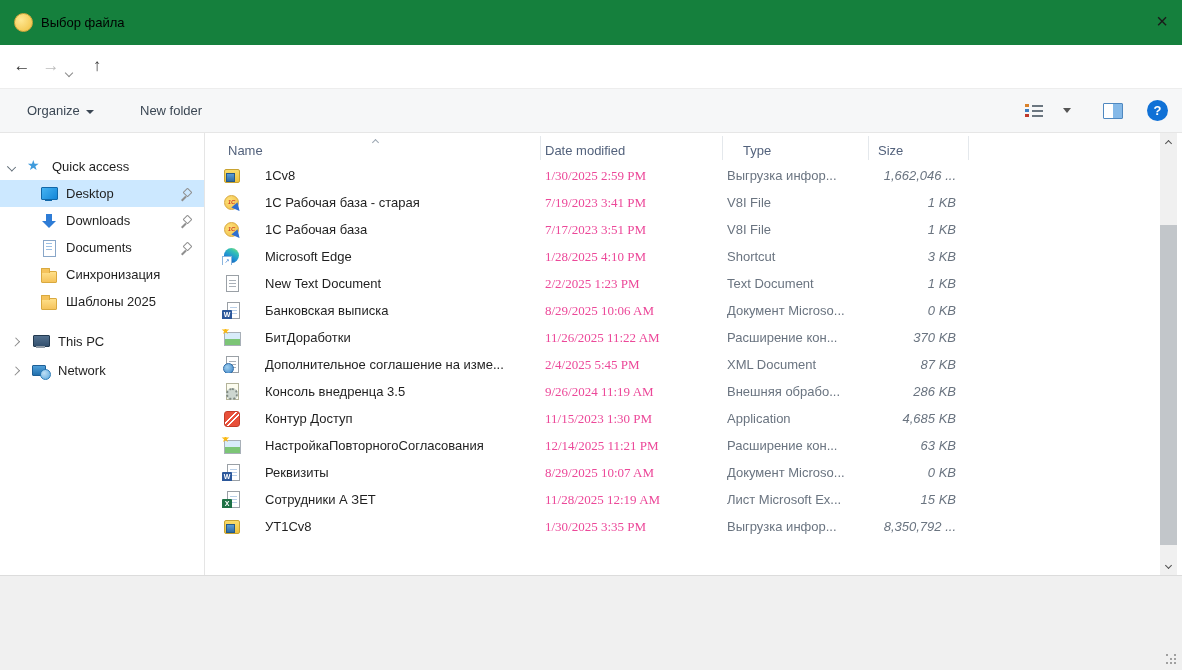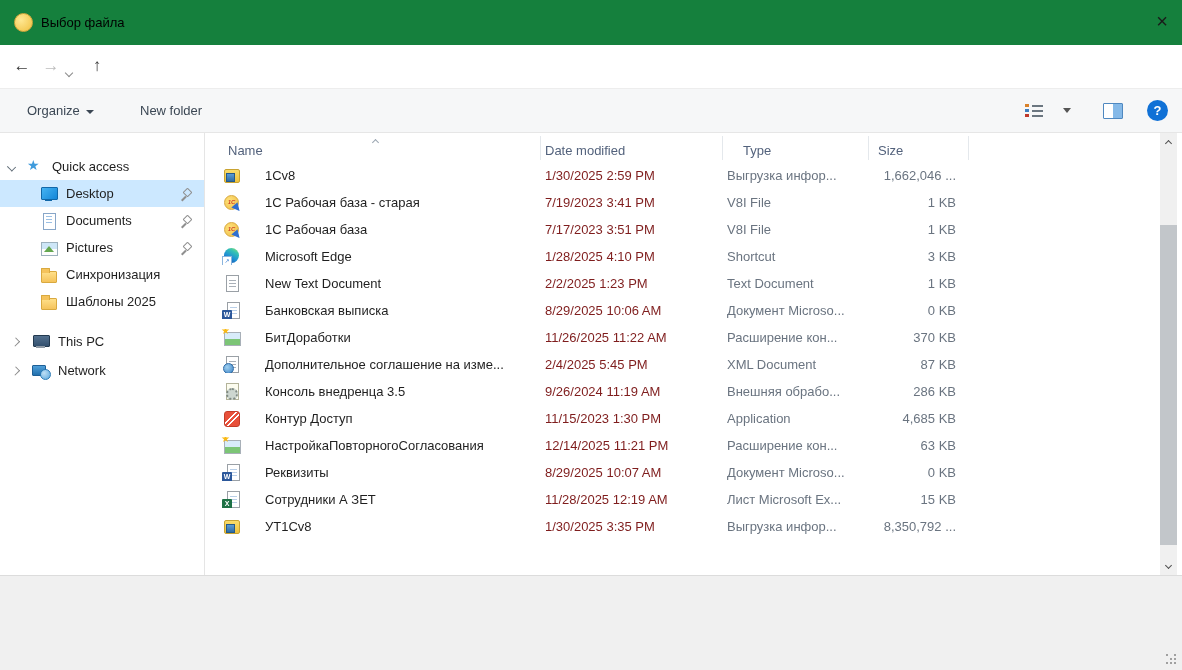--- a/index.html
+++ b/index.html
@@ -87,23 +87,23 @@
   
   .filepane { position:absolute; left:205px; top:0; width:955px; height:442px; }
   .cols { position:relative; display:flex; height:29px; align-items:flex-end; padding-bottom:4px; color:#53627c; }
   .h-name { width:335px; padding-left:23px; } .h-date { width:182px; padding-left:5px; }
   .h-type { width:146px; padding-left:21px; }  .h-size { width:100px; padding-left:10px; }
   .col-sep { position:absolute; top:3px; width:1px; height:24px; background:#e4e8ec; }
   .sort-chev { position:absolute; left:168px; top:0; color:#9aa5b1; }
   .sort-chev .chv { width:5px; height:5px; border-width:1.2px; }
   .rows .row { display:flex; align-items:center; height:27px; }
   .c-name { width:335px; display:flex; align-items:center; padding-left:18px; gap:24px; overflow:hidden; white-space:nowrap; color:#1f1f1f; }
-  .c-date { width:182px; padding-left:5px; color:#7f1d1d; white-space:nowrap; }
+  .c-date { width:182px; padding-left:5px; color:#ec4899; white-space:nowrap;font-family:Liberation Serif, serif; }
   .c-type { width:146px; padding-left:5px; color:#6a7480; white-space:nowrap; }
-  .c-size { width:100px; text-align:right; padding-right:12px; color:#6a7480; white-space:nowrap; }
+  .c-size { width:100px; text-align:right; padding-right:12px; color:#6a7480; white-space:nowrap;font-style:italic; }
 
   .fi { position:relative; width:18px; height:17px; flex:0 0 18px; }
   [data-icon="v8dt"]::before { content:""; position:absolute; left:1px; top:2px; width:14px; height:12px; background:linear-gradient(#f9dc6b,#eec23f); border:1px solid #c9a331; border-radius:2px; }
   [data-icon="v8dt"]::after { content:""; position:absolute; left:3px; top:6px; width:7px; height:7px; background:linear-gradient(#5b9bd5,#2e6da4); border:1px solid #255a8a; }
   [data-icon="v8i"]::before { content:"1\0421"; position:absolute; left:1px; top:1px; width:13px; height:13px; border-radius:50%; background:radial-gradient(circle at 35% 35%,#ffe27a,#eebb45); border:1px solid #d8a93e; color:#cf4426; font:italic bold 6px/13px "Liberation Sans",sans-serif; text-align:center; }
   [data-icon="v8i"]::after { content:""; position:absolute; right:0; bottom:-1px; border-left:4px solid transparent; border-right:4px solid transparent; border-bottom:8px solid #2e6ed0; transform:rotate(140deg); }
   [data-icon="edge"]::before { content:""; position:absolute; left:1px; top:0; width:15px; height:15px; border-radius:50%; background:linear-gradient(210deg,#9be56a,#35c1b5 28%,#1e8fd5 60%,#1553a8 90%); }
   [data-icon="edge"]::after { content:"\2197"; position:absolute; left:-1px; bottom:-1px; width:8px; height:8px; background:#fff; border:1px solid #8ab4dd; color:#1e6ed0; font-size:6px; line-height:8px; text-align:center; }
   [data-icon="txt"]::before, [data-icon="xml"]::before { content:""; position:absolute; left:3px; top:0; width:11px; height:15px; background:repeating-linear-gradient(to bottom,#a9b0b8 0 1px,transparent 1px 3px) 50% 60% / 7px 9px no-repeat,#fff; border:1px solid #9aa0a6; }
   [data-icon="xml"]::after { content:""; position:absolute; left:0; bottom:-1px; width:9px; height:9px; border-radius:50%; background:radial-gradient(circle at 35% 35%,#9fd0f0,#3c82c4); border:1px solid #2d6aa6; }
@@ -197,32 +197,32 @@
         <span class="lbl">Quick access</span>
       </div>
       <div>
 
           <div class="side-row side-item" data-selected="true" data-pinned="true">
             <span class="si" data-sicon="desktop"></span>
             <span class="lbl">Desktop</span>
             <span class="pin"></span>
           </div>
 
+          <div class="side-row side-item" data-pinned="true">
+            <span class="si" data-sicon="downloads"></span>
+            <span class="lbl">Downloads</span>
+            <span class="pin"></span>
+          </div>
 
           <div class="side-row side-item" data-pinned="true">
             <span class="si" data-sicon="documents"></span>
             <span class="lbl">Documents</span>
             <span class="pin"></span>
           </div>
 
-          <div class="side-row side-item" data-pinned="true">
-            <span class="si" data-sicon="pictures"></span>
-            <span class="lbl">Pictures</span>
-            <span class="pin"></span>
-          </div>
 
           <div class="side-row side-item" data-pinned="false">
             <span class="si" data-sicon="folder"></span>
             <span class="lbl">Синхронизация</span>
             <span class="pin"></span>
           </div>
 
           <div class="side-row side-item" data-pinned="false">
             <span class="si" data-sicon="folder"></span>
             <span class="lbl">Шаблоны 2025</span>

